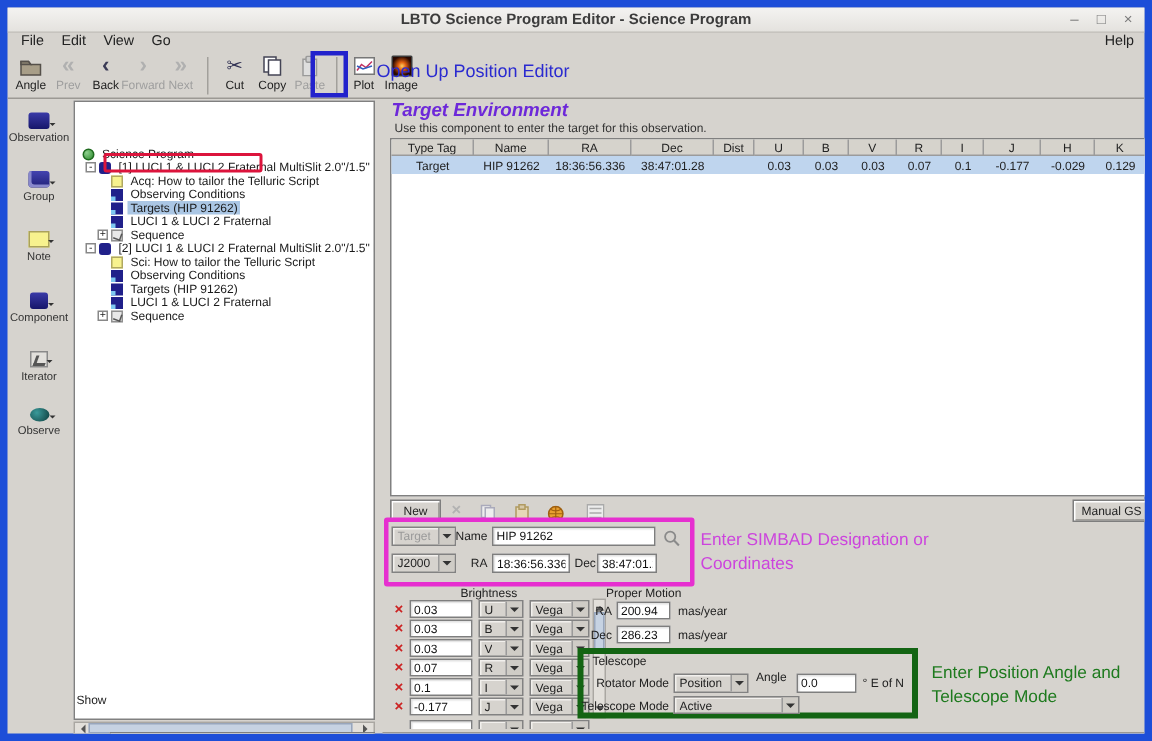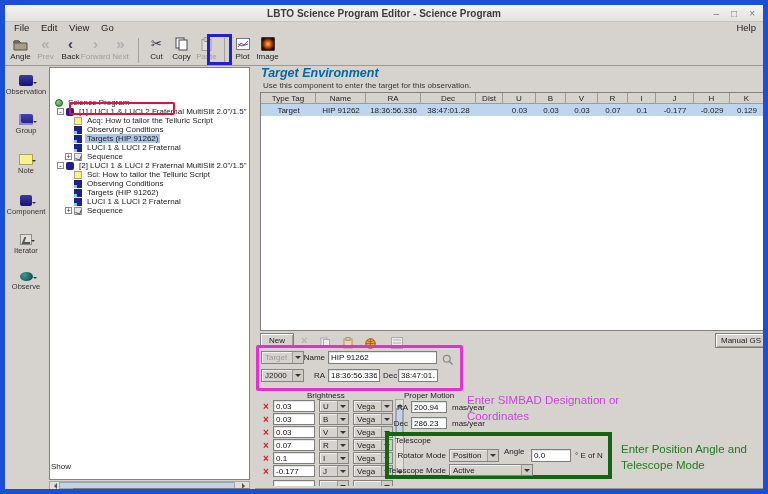--- a/index.html
+++ b/index.html
@@ -70,21 +70,21 @@
   
   .hscroll { position:absolute; left:44px; top:476px; width:201px; height:9px;
     background:#e2dfda; border:1px solid #aaa7a2; }
   .hthumb { position:absolute; left:9px; top:0; width:176px; height:7px; background:#c6d2e2; border:1px solid #98a6bc; }
   .harrow { position:absolute; top:1px; width:0; height:0; border:3px solid transparent; }
   .harrow.l { left:1px; border-right-color:#555; }
   .harrow.r { right:1px; border-left-color:#555; }
   .show-label { position:absolute; left:46px; top:457px; font-size:8px; }
   .show-input { position:absolute; left:68px; top:483px; width:177px; height:10px; }
   
-  .env-title { position:absolute; left:256px; top:61px; font-size:12.5px; font-weight:bold; font-style:italic; color:#0369a1; }
+  .env-title { position:absolute; left:256px; top:61px; font-size:12.5px; font-weight:bold; font-style:italic; color:#6d28d9; }
   .env-sub { position:absolute; left:258px; top:76px; font-size:8px; color:#333; }
   .ttable { position:absolute; left:255px; top:87px; width:505px; height:239px; background:#fff; border:1px solid #808080; }
   .thead { display:flex; height:11px; background:#d6d3cc; font-size:8px; color:#222; }
   .thead .c { border-right:1px solid #9b9b9b; border-bottom:1px solid #9b9b9b;
     display:flex; align-items:center; justify-content:center; overflow:hidden; }
   .tdata { display:flex; height:12px; background:#bfd5ee; font-size:8px; }
   .tdata .c { display:flex; align-items:center; justify-content:center; overflow:hidden; }
   
   .btn { position:absolute; height:15px; background:#d6d3ce; border:1px solid #7e7e7e;
     box-shadow: inset 1px 1px 0 #fff, inset -1px -1px 0 #a2a09b;
@@ -203,20 +203,21 @@
       <span>Plot</span>
     </div>
     <div class="tbtn">
       <span class="ticon">
           <span class="img-icon"></span>
         </span>
       <span>Image</span>
     </div>
   </div>
   <div class="image-box"></div>
+  <div class="ann-blue" style="color:#2a2ad0;">Open Up Position Editor</div>
 
   <div class="side-item" style="top:70px;">
     <div class="side-ic ic-observation">
         <span class="caret"></span>
       </div>
     <div>Observation</div>
   </div>
   <div class="side-item" style="top:109px;">
     <div class="side-ic ic-group">
         <span class="caret"></span>
@@ -396,21 +397,21 @@
   </span>
   <span class="dd" style="left:256px; top:364px; width:43px; height:13px;">
     <span class="ddt">J2000</span>
     <span class="dda"></span>
   </span>
   <span class="lbl r" style="left:300px; top:366px; width:20px;">RA</span>
   <input class="f" style="left: 323px; top: 364px; width: 52px; height: 13px;" value="18:36:56.336">
   <span class="lbl" style="left:378px; top:366px;">Dec</span>
   <input class="f" style="left: 393px; top: 364px; width: 40px; height: 13px;" value="38:47:01.28">
   <div class="magenta-box"></div>
-  <div class="ann-magenta" style="color:#cc44dd;margin-top:40px;">
+  <div class="ann-magenta" style="color:#cc44dd;">
     <div>Enter SIMBAD Designation or</div>
     <div>Coordinates</div>
   </div>
 
   <span class="lbl" style="left:258px; top:386px;padding-left:44px;">Brightness</span>
 
   <span class="redx" style="left:258px; top:397px;">×</span>
   <input class="f" style="left: 268px; top: 395px; width: 42px; height: 12px;" value="0.03">
   <span class="dd" style="left:314px; top:395px; width:30px; height:12px;">
       <span class="ddt">U</span>

